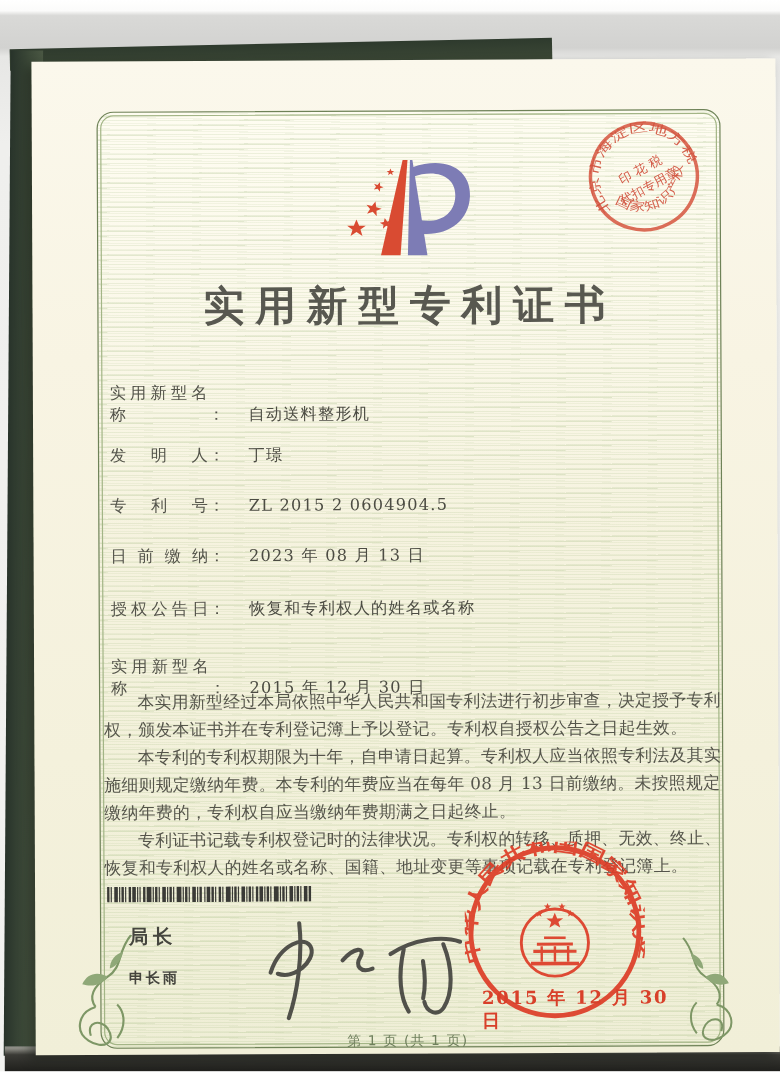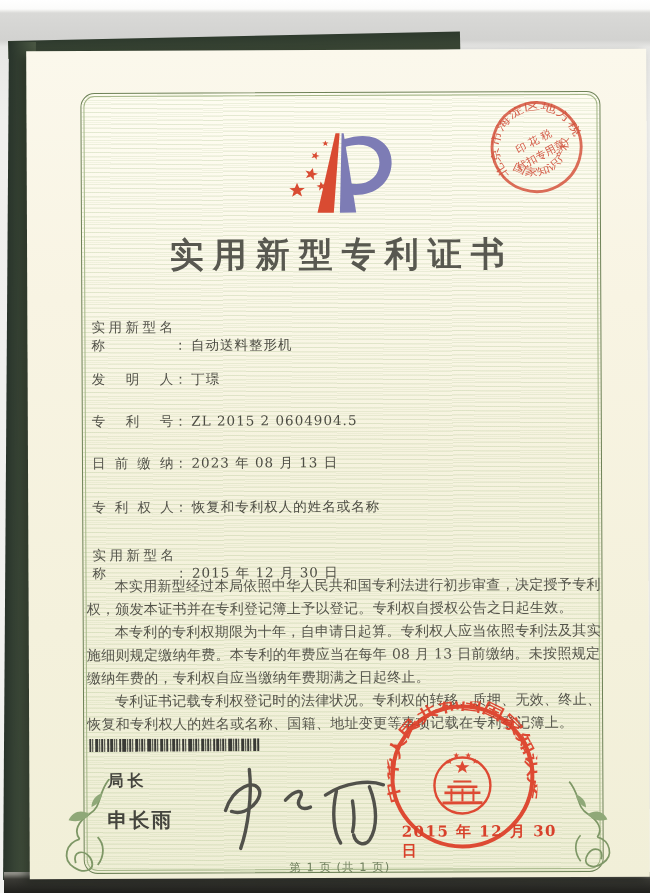--- a/index.html
+++ b/index.html
@@ -23,29 +23,29 @@
   .frame-inner{width:100%;height:100%;border:1px solid #a3b586;border-radius:11px;box-sizing:border-box;}
   
   .cert-no{left:64px;top:100px;font-size:14px;letter-spacing:2px;color:#68685e;font-family:"DejaVu Serif",serif;}
   .logo{left:256px;top:76px;width:112px;height:96px;}
   .tax-stamp{left:452px;top:40px;width:116px;height:116px;opacity:.92;}
   .title{left:0;top:182px;width:100%;text-align:center;font-family:"DejaVu Serif",serif;font-weight:600;
     font-size:34px;letter-spacing:9px;color:#585850;text-indent:9px;}
   
   .frow{left:64px;width:520px;font-size:13.5px;color:#53534a;font-family:"DejaVu Serif",serif;}
   .flabel{display:inline-block;width:82px;text-align:justify;text-align-last:justify;letter-spacing:.5px;}
-  .fvalue{margin-left:4px;color:#4c4c43;letter-spacing:1px;}
+  .fvalue{margin-left:20px;color:#4c4c43;letter-spacing:1px;}
   .r0{top:268px}.r1{top:320px}.r2{top:362px}.r3{top:404px}.r4{top:448px}.r5{top:496px}
   
   .paras{left:58px;top:524px;width:518px;font-family:"DejaVu Serif",serif;font-size:14px;line-height:23px;color:#55554b;}
   .paras p{margin:0;text-indent:2em;letter-spacing:.3px;}
   
   .barcode{left:60px;top:688px;width:172px;height:13px;}
   .dir-label{left:78px;top:720px;font-size:16px;letter-spacing:4px;color:#45453e;font-weight:bold;}
-  .dir-name{left:78px;top:756px;font-size:20px;letter-spacing:2px;color:#45453e;font-weight:bold;}
+  .dir-name{left:78px;top:756px;font-size:12px;letter-spacing:2px;color:#45453e;font-weight:bold;}
   .sig{left:168px;top:714px;width:212px;height:92px;}
   .seal{left:358px;top:652px;width:150px;height:150px;}
   .seal-date{left:372px;top:773px;width:170px;font-size:15px;letter-spacing:1.5px;color:#d8402a;font-weight:bold;
     font-family:"DejaVu Serif",serif;}
   .page-footer{left:0;top:810px;width:100%;text-align:center;font-size:11.5px;color:#70805e;letter-spacing:1px;}
   .fl-bl{left:28px;top:728px;width:54px;height:98px;}
   .fl-br{left:538px;top:732px;width:50px;height:92px;transform:scaleX(-1);}
 </style>
 </head>
 <body>
@@ -103,21 +103,21 @@
     <div class="abs frow r1">
       <span class="flabel">发明人</span><span>：</span><span class="fvalue">丁璟</span>
     </div>
     <div class="abs frow r2">
       <span class="flabel">专利号</span><span>：</span><span class="fvalue">ZL 2015 2 0604904.5</span>
     </div>
     <div class="abs frow r3">
       <span class="flabel">日前缴纳</span><span>：</span><span class="fvalue">2023 年 08 月 13 日</span>
     </div>
     <div class="abs frow r4">
-      <span class="flabel">专利权人</span><span>：</span><span class="fvalue">恢复和专利权人的姓名或名称</span>
+      <span class="flabel">授权公告日</span><span>：</span><span class="fvalue">恢复和专利权人的姓名或名称</span>
     </div>
     <div class="abs frow r5">
       <span class="flabel">实用新型名称</span><span>：</span><span class="fvalue">2015 年 12 月 30 日</span>
     </div>
 
     <div class="abs paras">
       <p>本实用新型经过本局依照中华人民共和国专利法进行初步审查，决定授予专利权，颁发本证书并在专利登记簿上予以登记。专利权自授权公告之日起生效。</p>
       <p>本专利的专利权期限为十年，自申请日起算。专利权人应当依照专利法及其实施细则规定缴纳年费。本专利的年费应当在每年 08 月 13 日前缴纳。未按照规定缴纳年费的，专利权自应当缴纳年费期满之日起终止。</p>
       <p>专利证书记载专利权登记时的法律状况。专利权的转移、质押、无效、终止、恢复和专利权人的姓名或名称、国籍、地址变更等事项记载在专利登记簿上。</p>
     </div>

